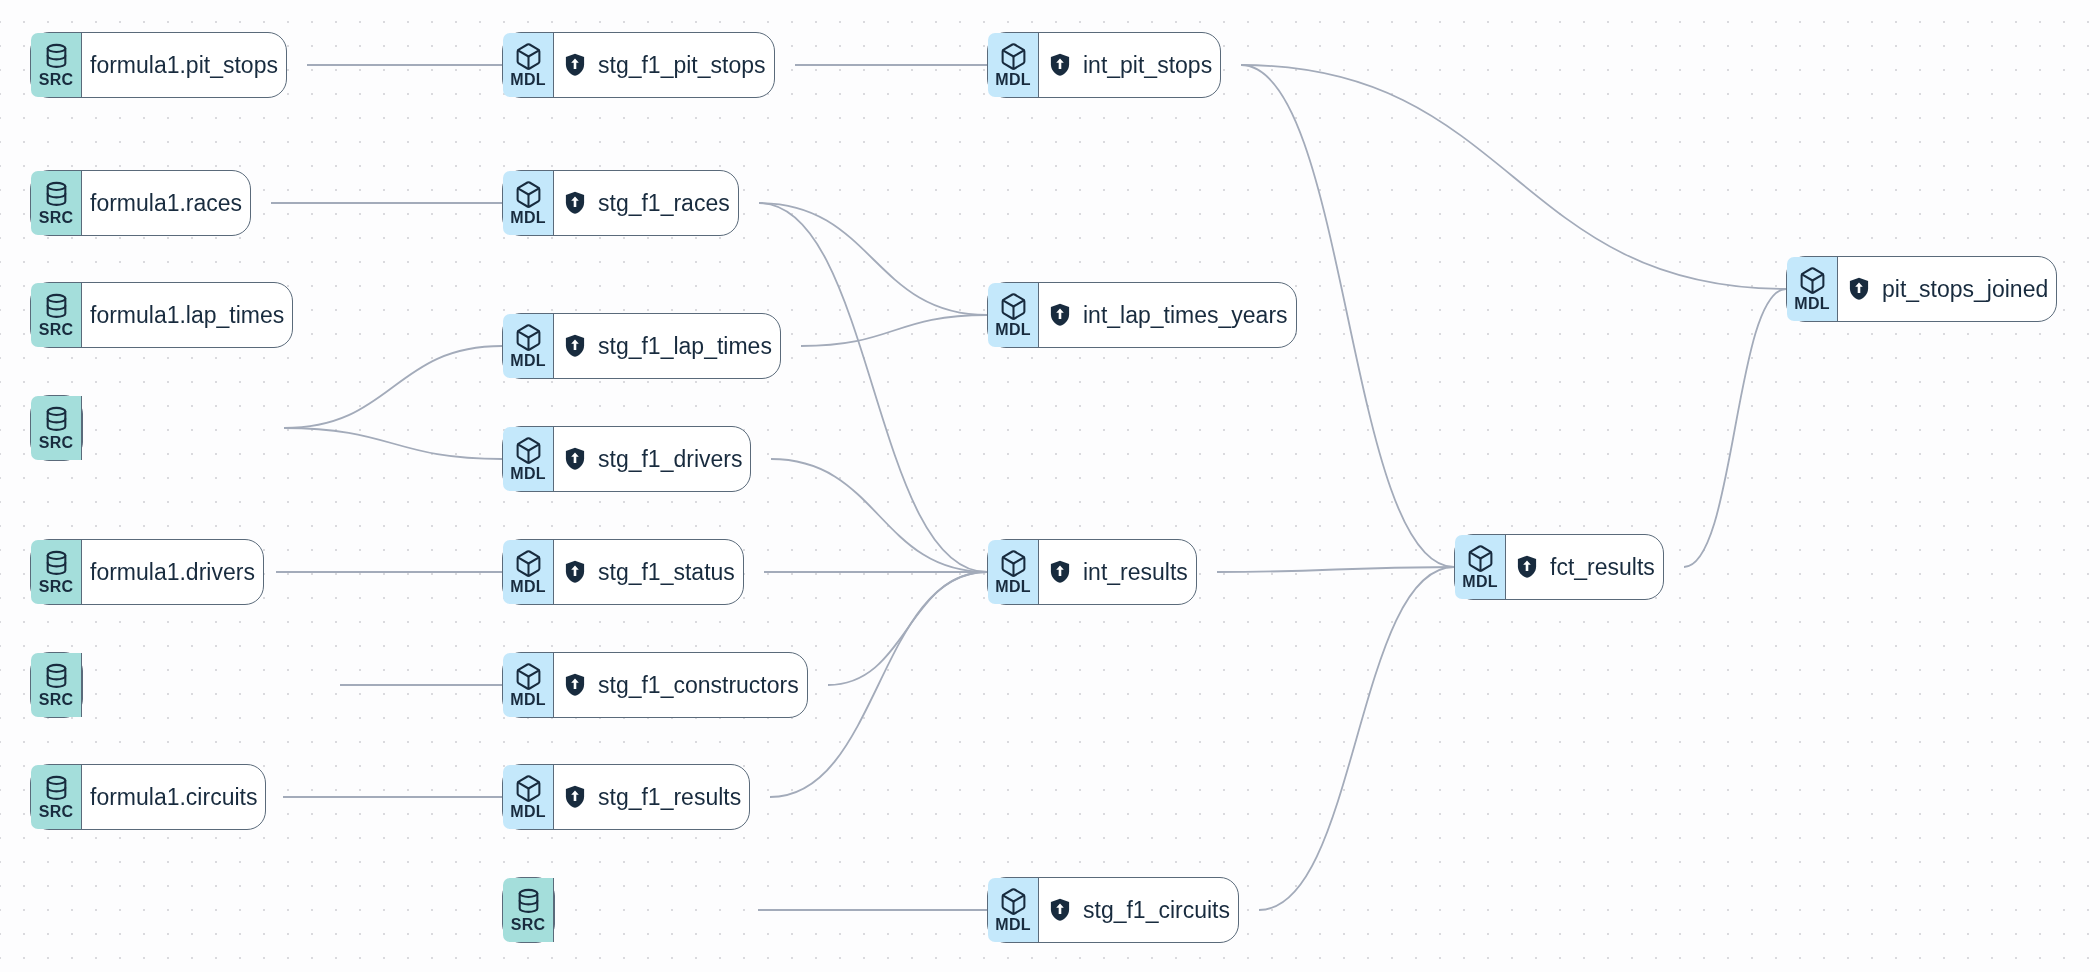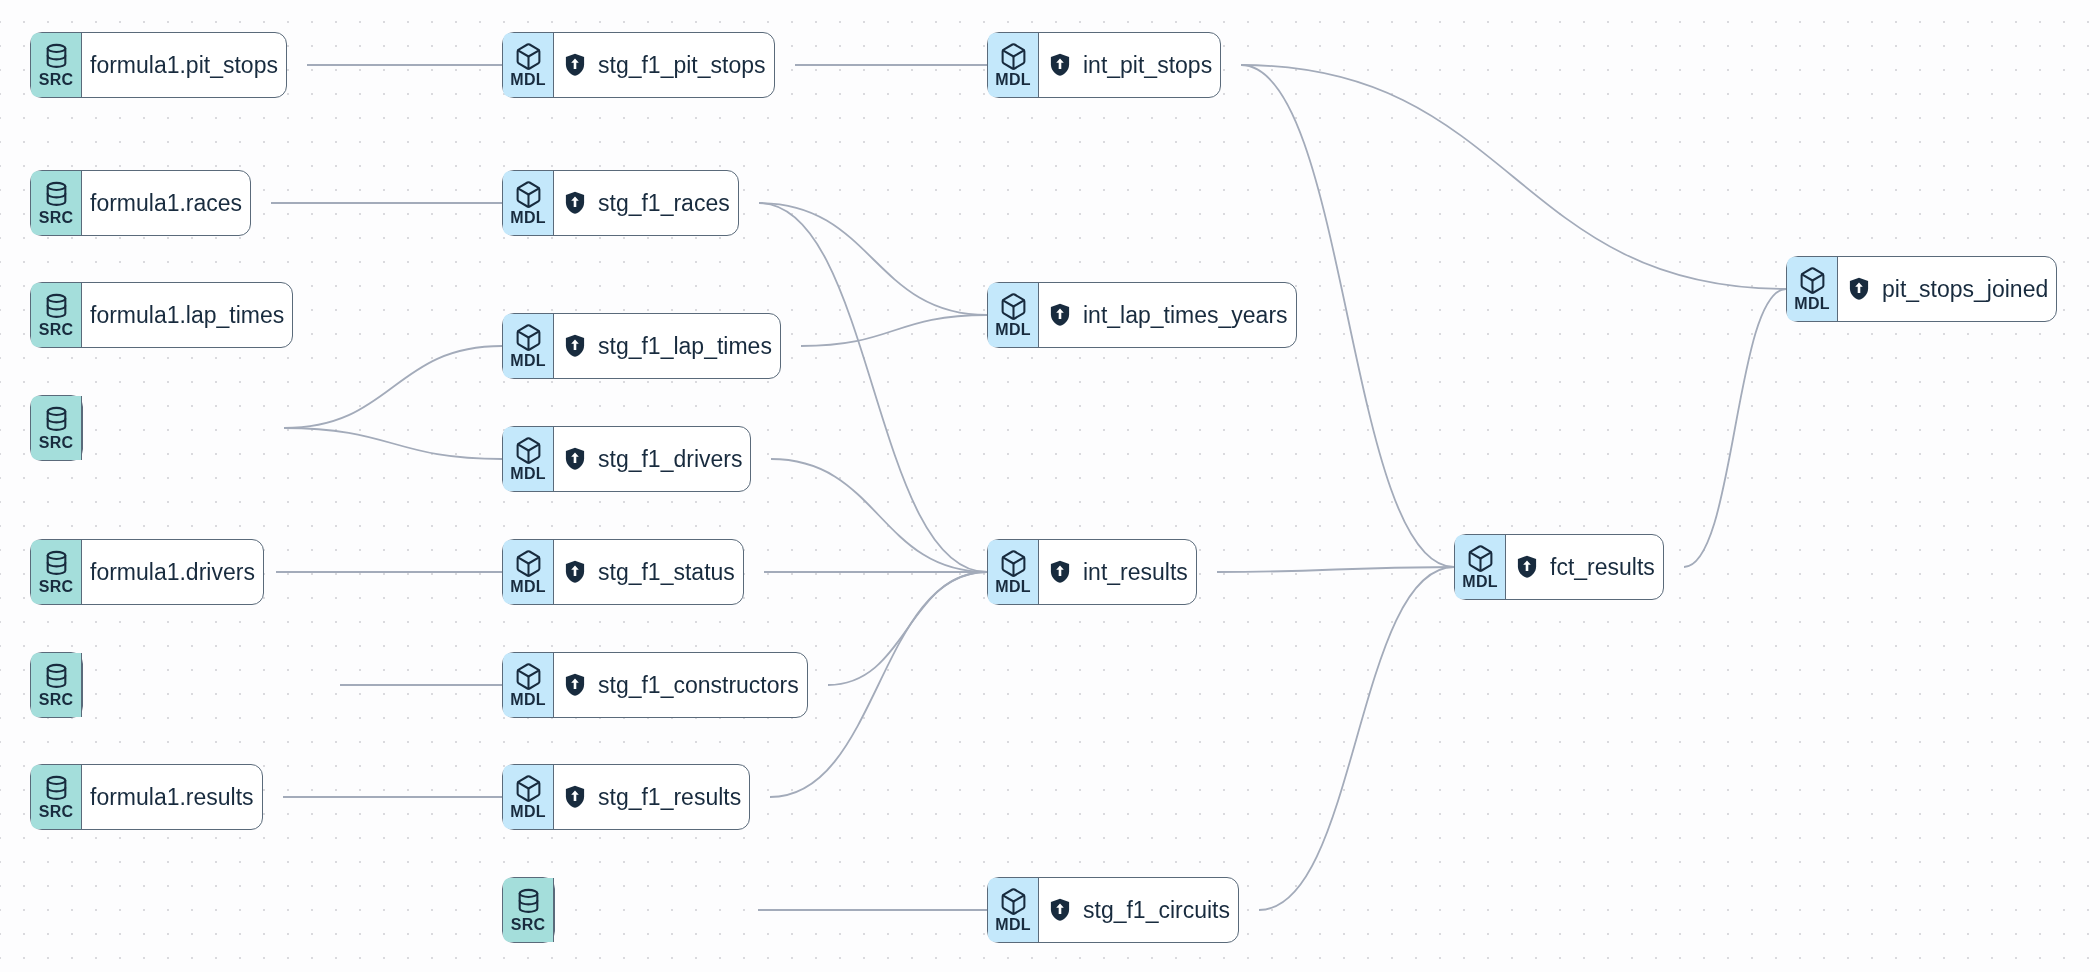--- a/index.html
+++ b/index.html
@@ -8,21 +8,21 @@
     position:relative;width:2100px;height:972px;overflow:hidden;
     background-color:#fdfdfe;
     background-image:radial-gradient(var(--dot,#dadade) 1.3px, transparent 1.5px);
     background-size:24px 24px;background-position:12px 10px;
     font-family:"Liberation Sans", sans-serif;
   }
   #edges{position:absolute;left:0;top:0;pointer-events:none;}
   #edges path{fill:none;stroke:var(--edge,#a3abba);stroke-width:1.8px;}
   .node{
     position:absolute;display:inline-flex;align-items:stretch;height:66px;
-    background:#ffffff;border:1.6px solid var(--border,#5a6a7a);border-radius:12px;
+    background:#ffffff;border:1.6px solid var(--border,#5a6a7a);border-radius:19px;
     box-sizing:border-box;cursor:pointer;
   }
   .badge{
     width:50px;flex:none;display:flex;flex-direction:column;align-items:center;justify-content:center;
     gap:1px;border-right:1.6px solid var(--border,#5a6a7a);border-radius:7px 0 0 7px;
   }
   .node.source .badge{background:var(--teal,#a4dedb);}
   .node.model  .badge{background:var(--blue,#c4e8fb);}
   .badge-label{font-size:16px;font-weight:600;color:var(--text,#182b3e);line-height:1.05;letter-spacing:.2px;}
   .type-icon{width:29px;height:29px;stroke:var(--text,#182b3e);stroke-width:1.7;fill:none;
@@ -136,21 +136,21 @@
     <div class="node source" style="left: 30px; top: 764px;">
       <div class="badge">
         <svg class="type-icon" viewBox="0 0 24 24">
           <ellipse cx="12" cy="5.3" rx="7.3" ry="2.9"></ellipse>
           <path d="M4.7 5.3v6.2c0 1.6 3.27 2.9 7.3 2.9s7.3-1.3 7.3-2.9V5.3"></path>
           <path d="M4.7 11.5v6.2c0 1.6 3.27 2.9 7.3 2.9s7.3-1.3 7.3-2.9v-6.2"></path>
         </svg>
         <span class="badge-label">SRC</span>
       </div>
       <div class="name">
-        <span>formula1.results</span>
+        <span>formula1.circuits</span>
       </div>
     </div>
     <div class="node source" style="left: 502px; top: 877px;">
       <div class="badge">
         <svg class="type-icon" viewBox="0 0 24 24">
           <ellipse cx="12" cy="5.3" rx="7.3" ry="2.9"></ellipse>
           <path d="M4.7 5.3v6.2c0 1.6 3.27 2.9 7.3 2.9s7.3-1.3 7.3-2.9V5.3"></path>
           <path d="M4.7 11.5v6.2c0 1.6 3.27 2.9 7.3 2.9s7.3-1.3 7.3-2.9v-6.2"></path>
         </svg>
         <span class="badge-label">SRC</span>

